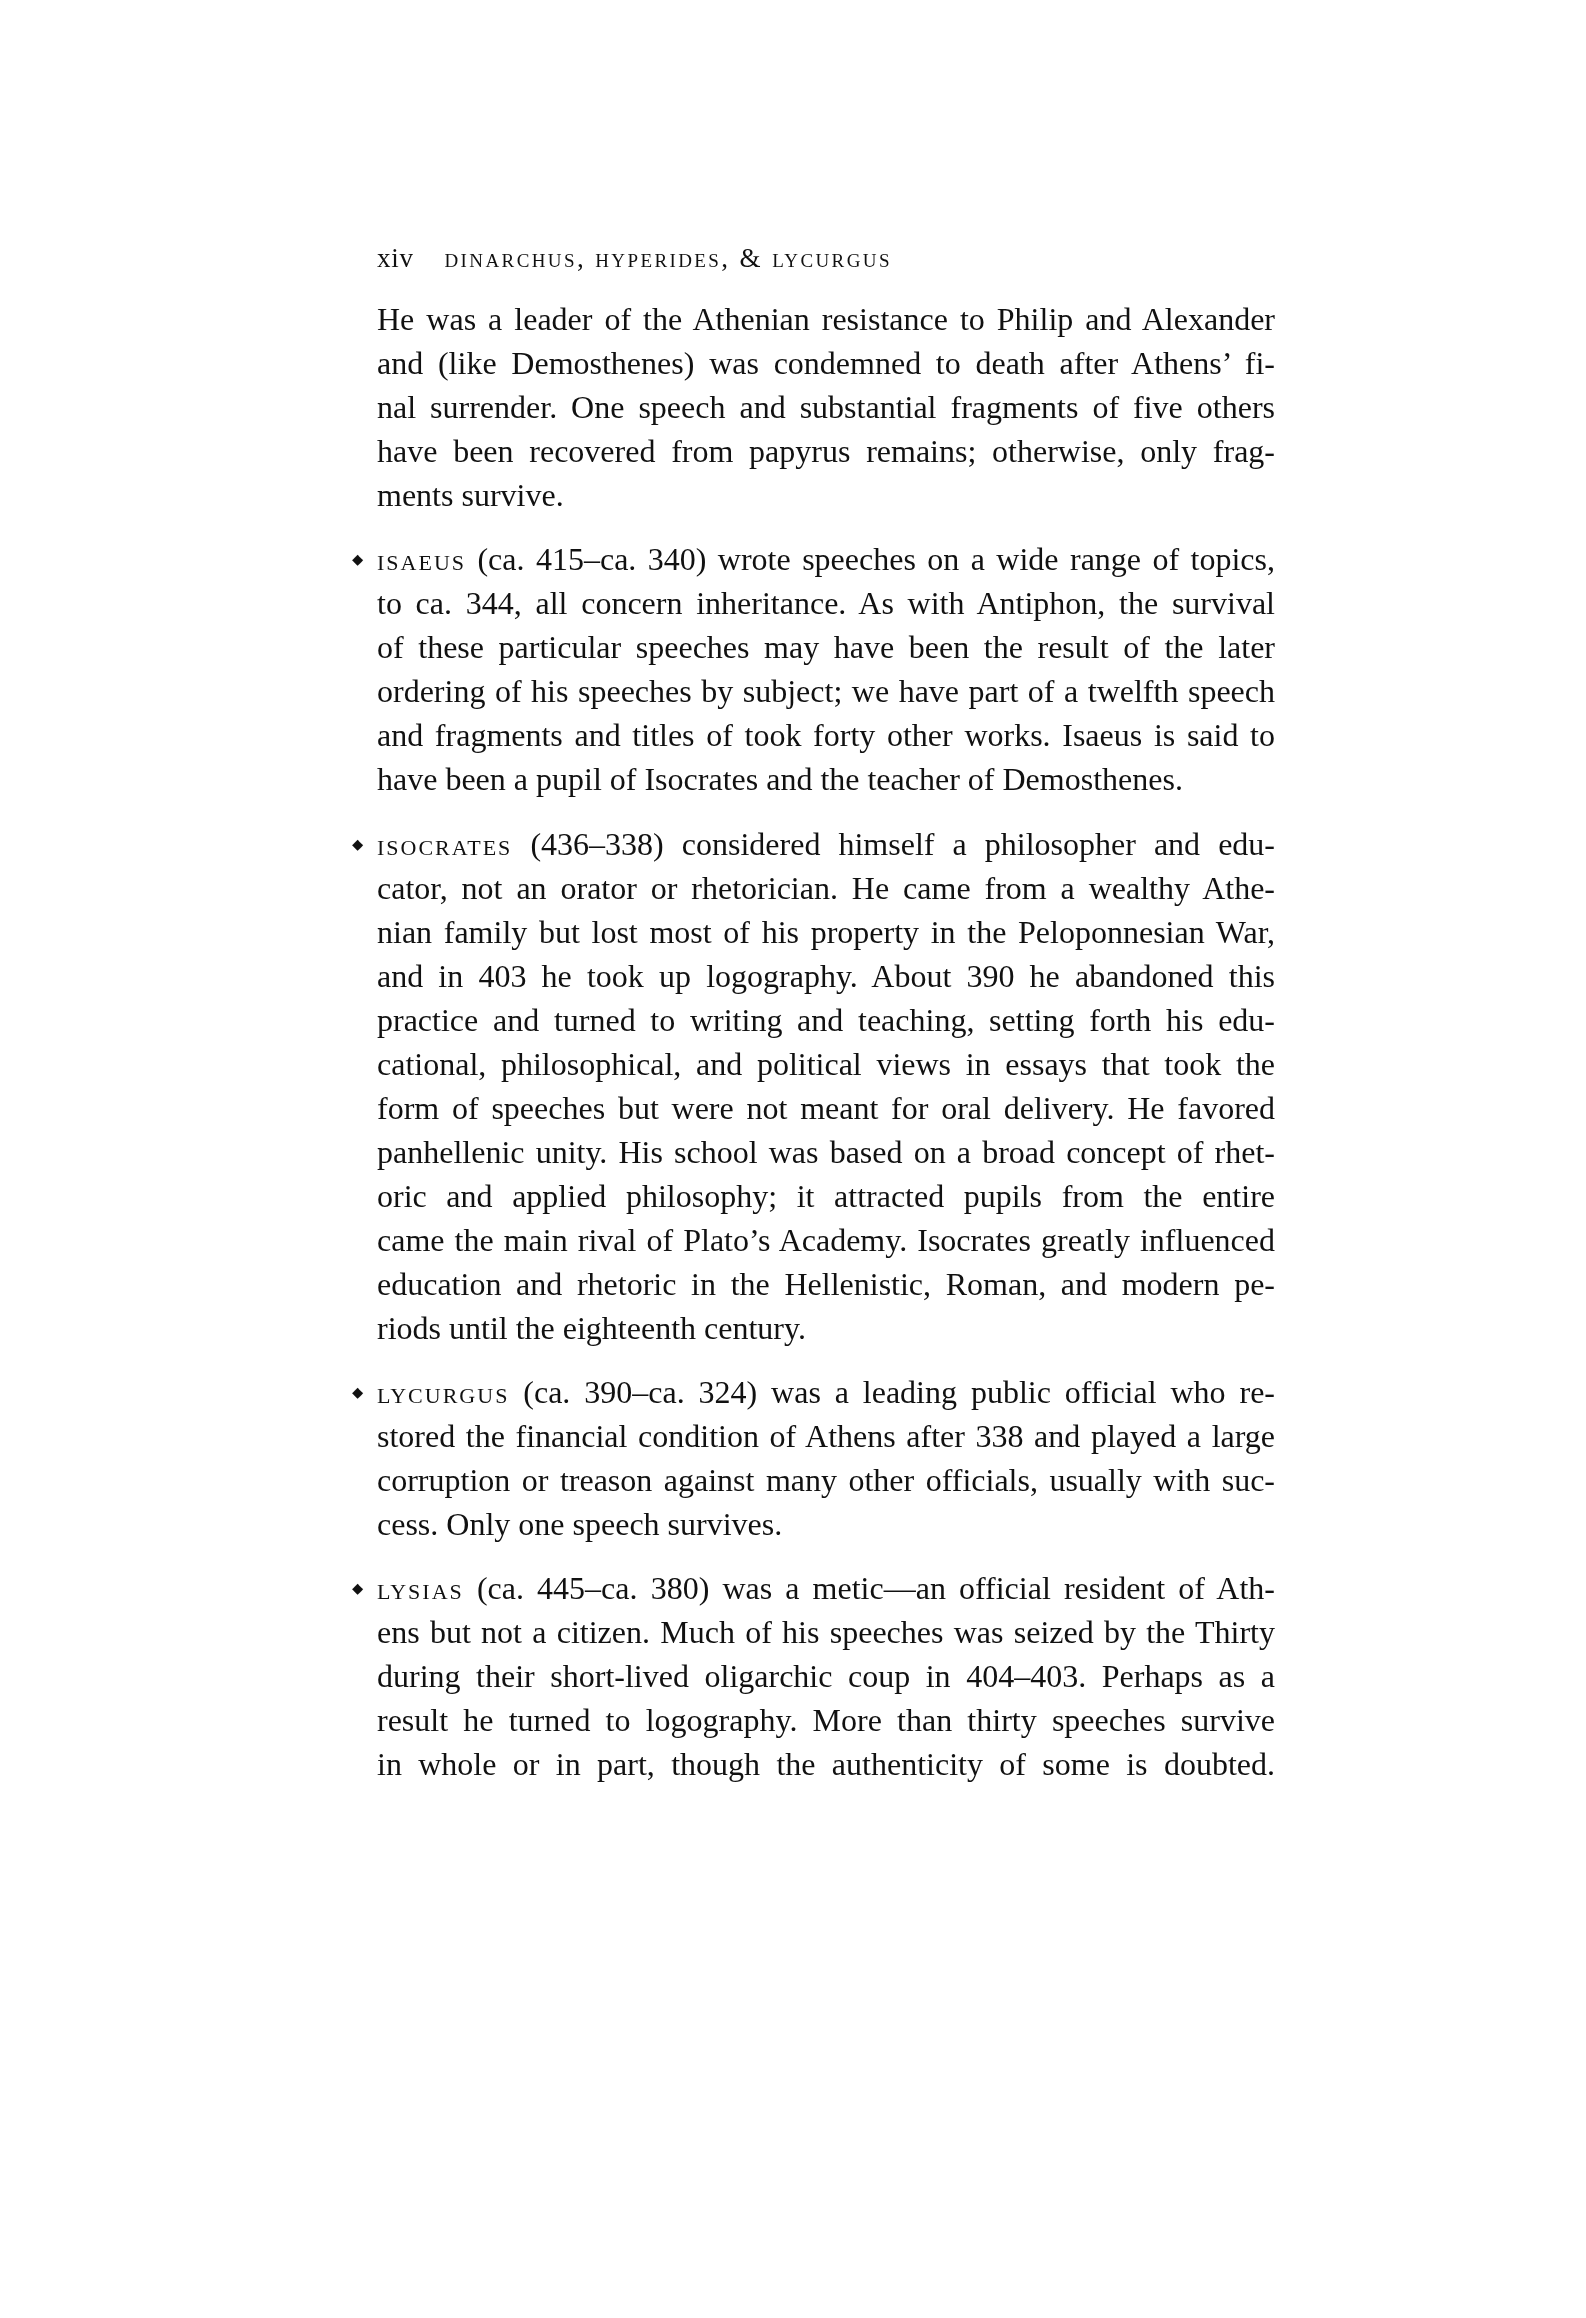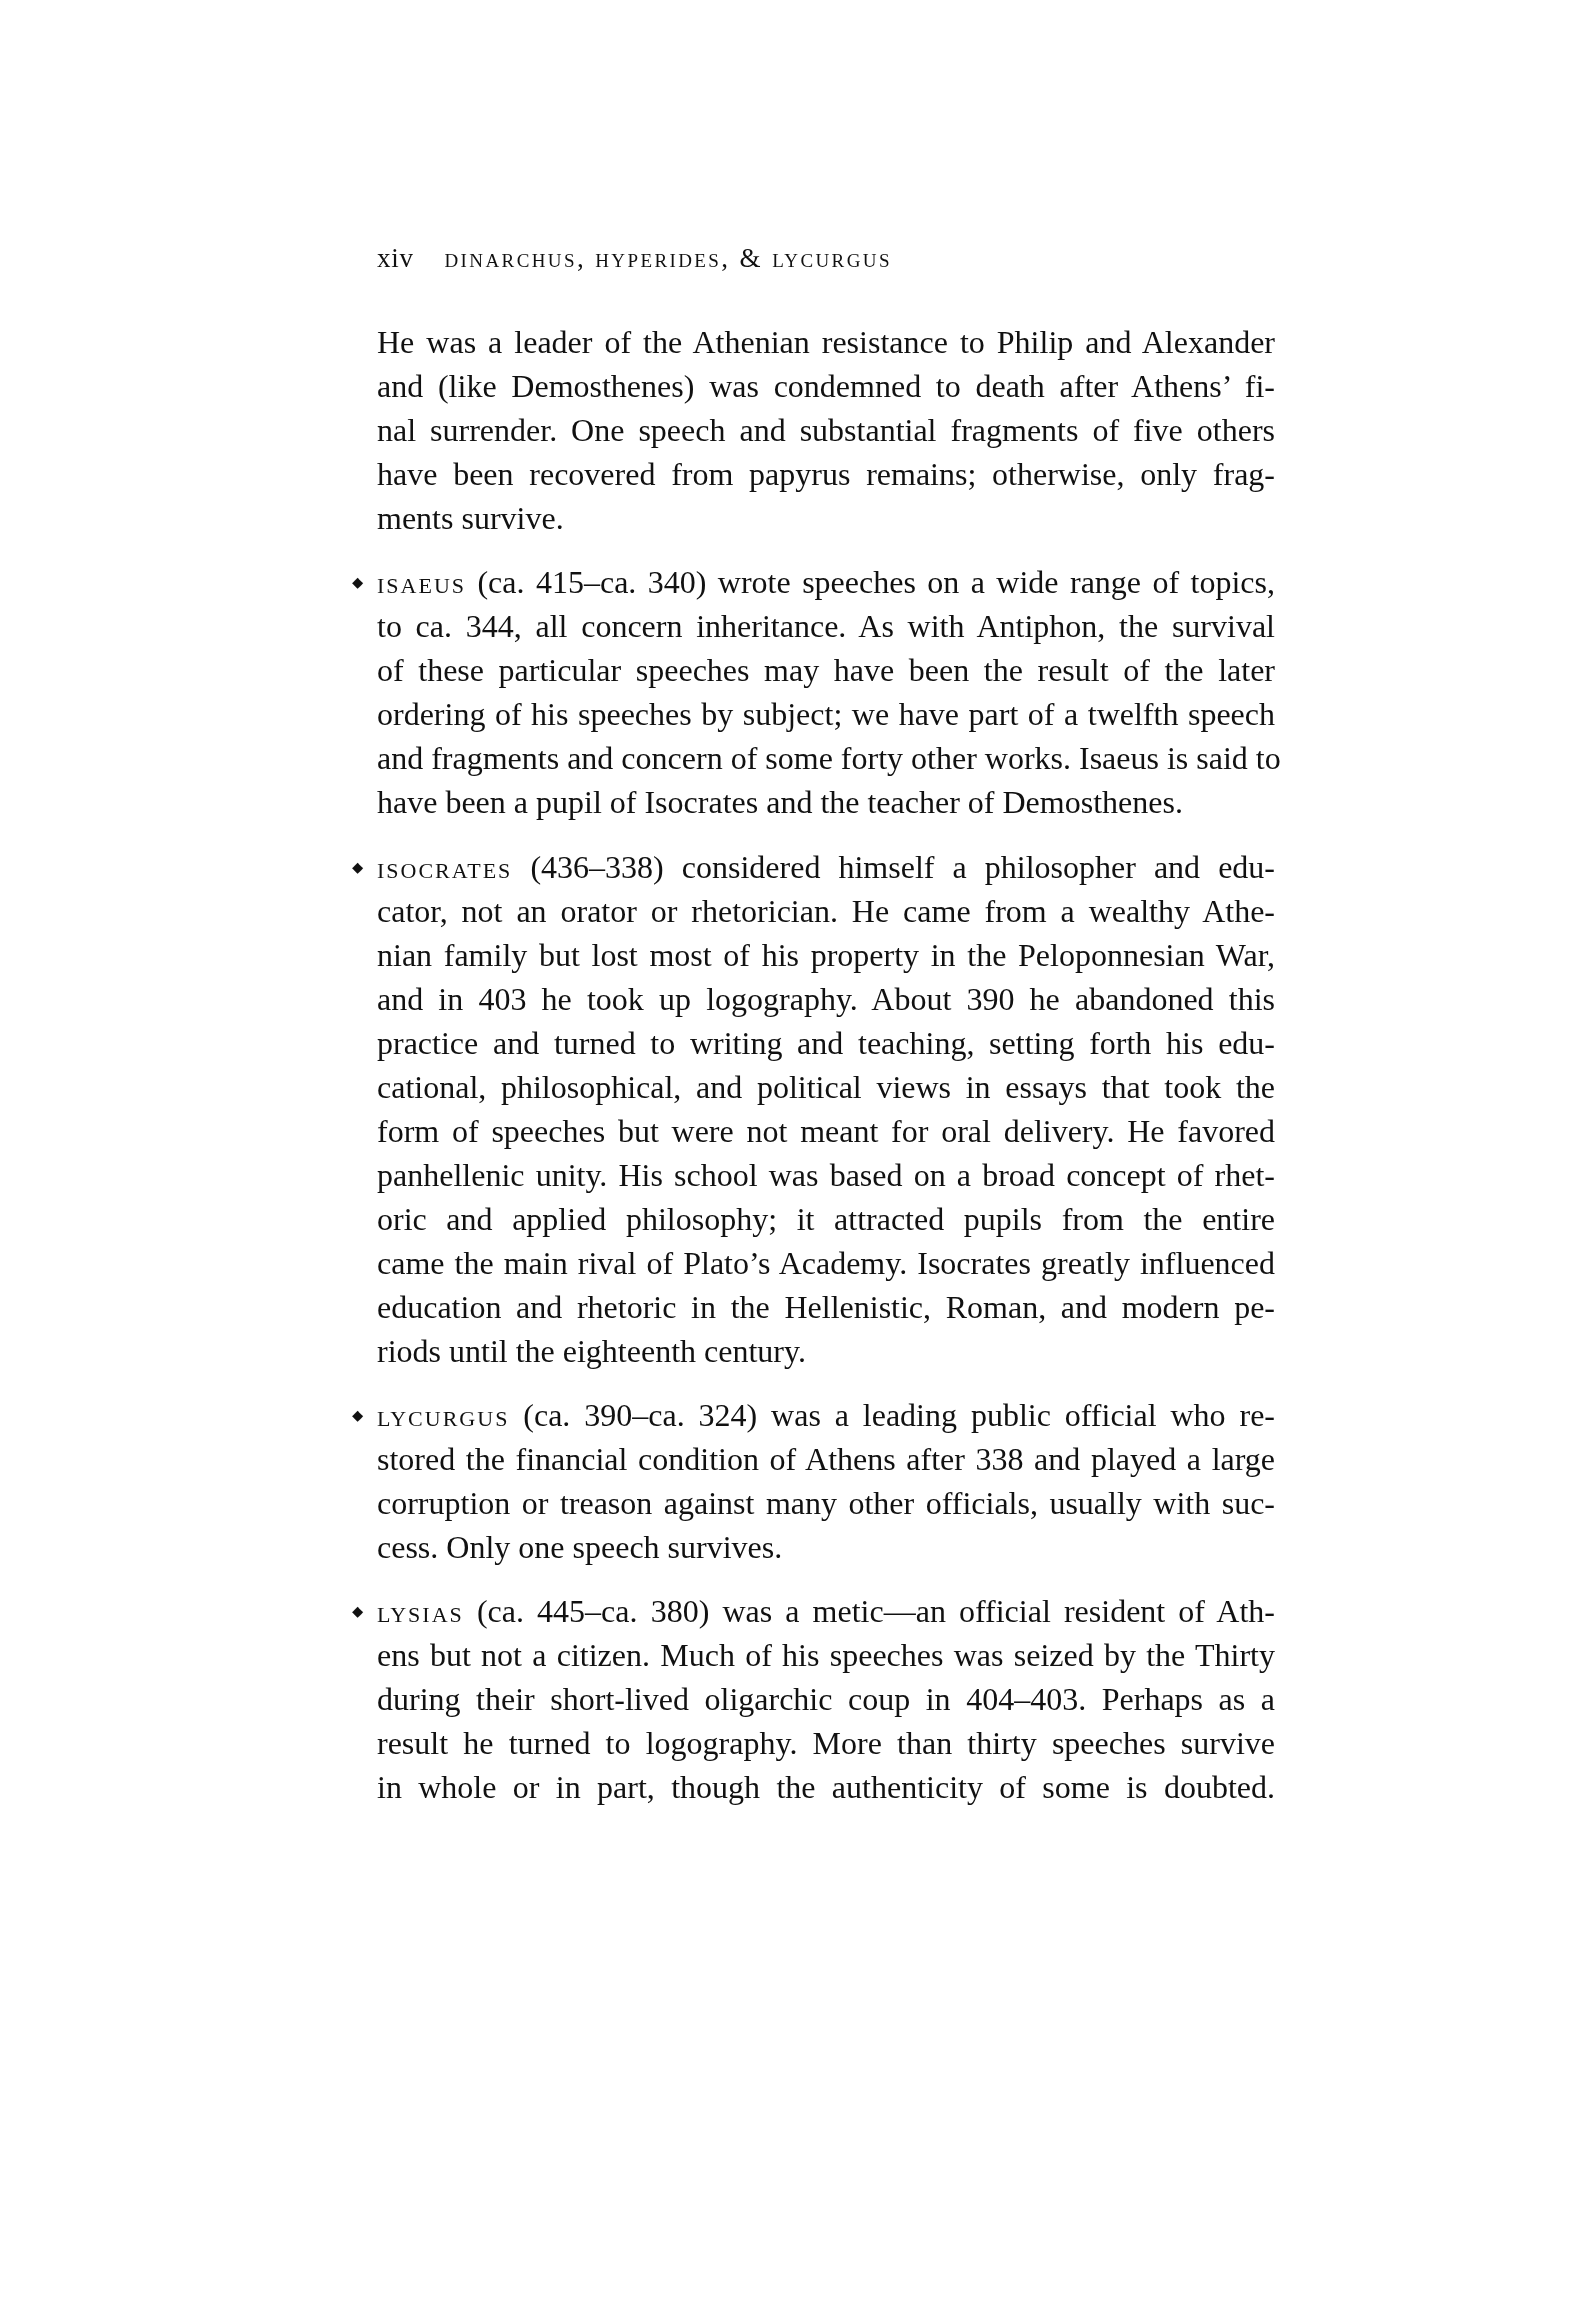--- a/index.html
+++ b/index.html
@@ -33,21 +33,21 @@
     .running-head .folio {
       margin-right: 23px;
     }
     .running-head .title {
       font-variant: small-caps;
       text-transform: lowercase;
       letter-spacing: 2.4px;
     }
     .body-text {
       position: absolute;
-      top: 320px;
+      top: 297px;
       left: 0;
       width: 898px;
       font-size: 32px;
       line-height: 44px;
       text-align: justify;
       hyphens: manual;
     }
     .para {
       margin: 0;
     }
@@ -98,21 +98,21 @@
       <span class="line">have been recovered from papyrus remains; otherwise, only frag-</span>
       <span class="line last">ments survive.</span>
     </p>
 
     <div class="entry">
       <span class="bullet">◆</span>
       <span class="line"><span class="name">ISAEUS</span><span> (ca. 415–ca. 340) wrote speeches on a wide range of topics,</span></span>
       <span class="line">to ca. 344, all concern inheritance. As with Antiphon, the survival</span>
       <span class="line">of these particular speeches may have been the result of the later</span>
       <span class="line">ordering of his speeches by subject; we have part of a twelfth speech</span>
-      <span class="line">and fragments and concern of some forty other works. Isaeus is said to</span>
+      <span class="line">and fragments and titles of took forty other works. Isaeus is said to</span>
       <span class="line last">have been a pupil of Isocrates and the teacher of Demosthenes.</span>
     </div>
 
     <div class="entry">
       <span class="bullet">◆</span>
       <span class="line"><span class="name">ISOCRATES</span><span> (436–338) considered himself a philosopher and edu-</span></span>
       <span class="line">cator, not an orator or rhetorician. He came from a wealthy Athe-</span>
       <span class="line">nian family but lost most of his property in the Peloponnesian War,</span>
       <span class="line">and in 403 he took up logography. About 390 he abandoned this</span>
       <span class="line">practice and turned to writing and teaching, setting forth his edu-</span>

